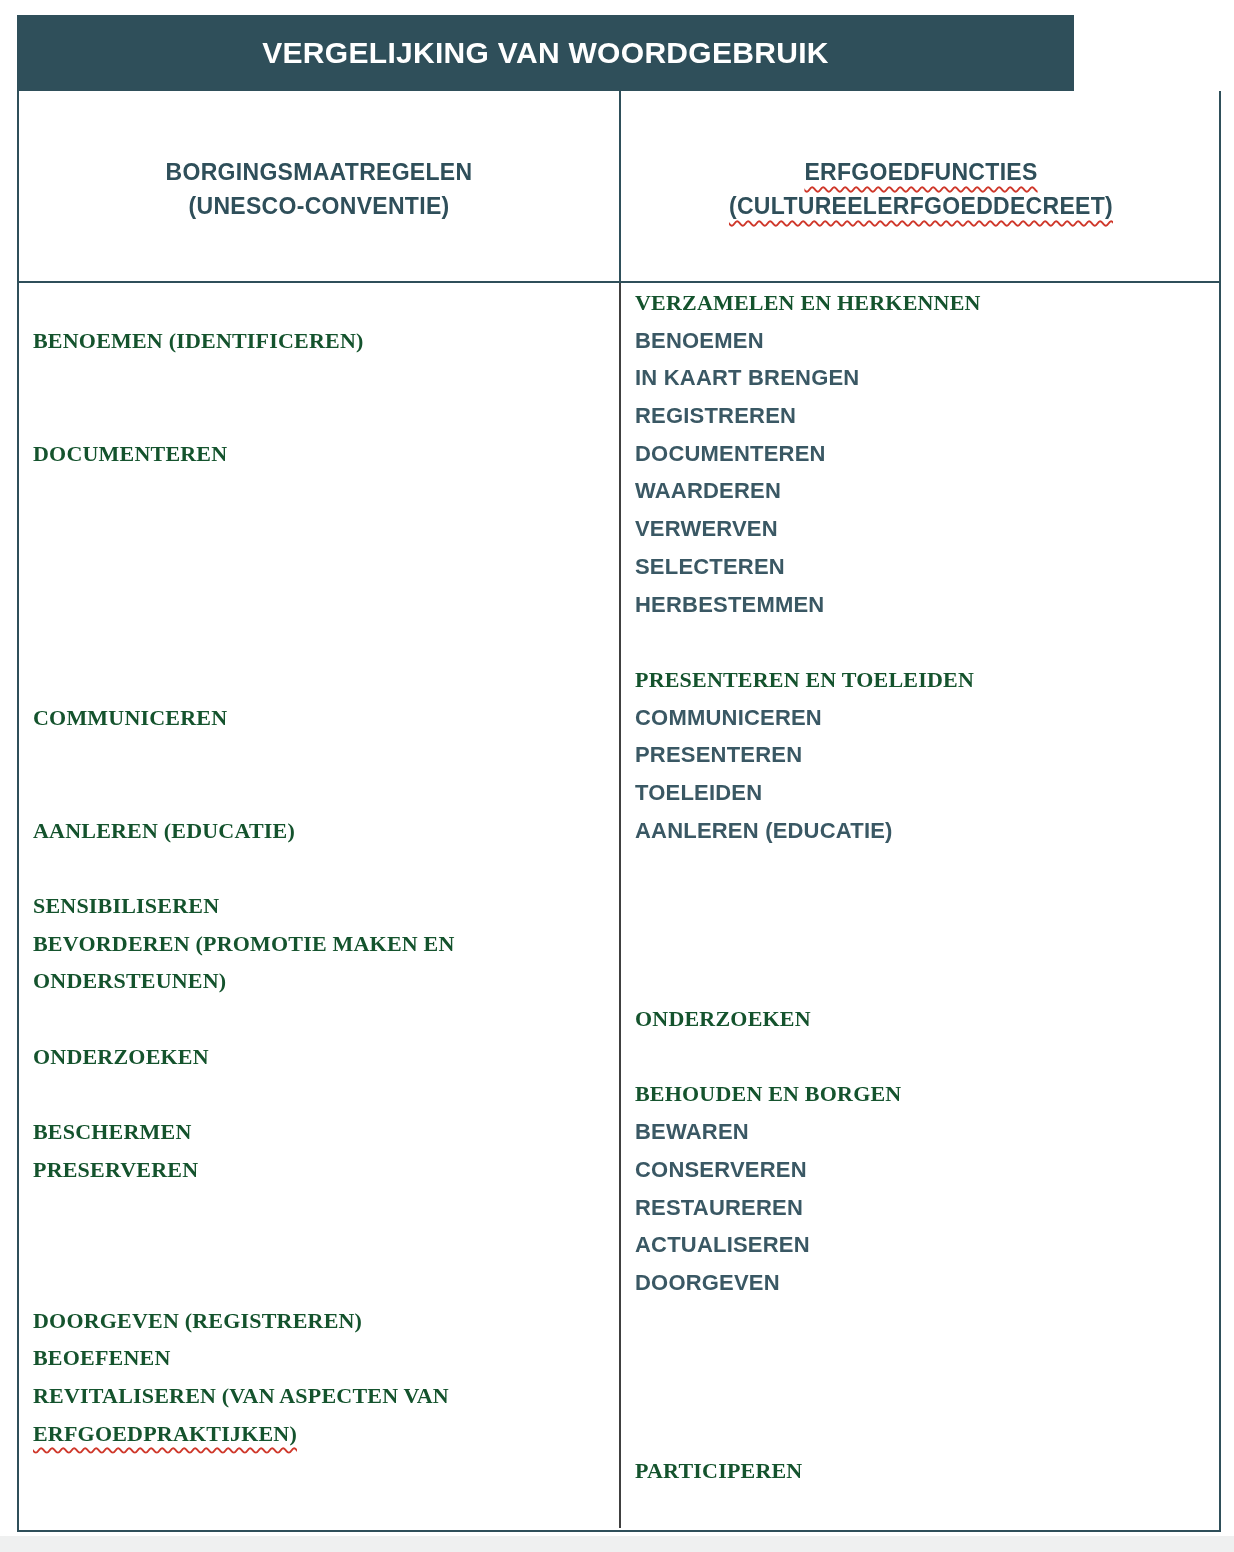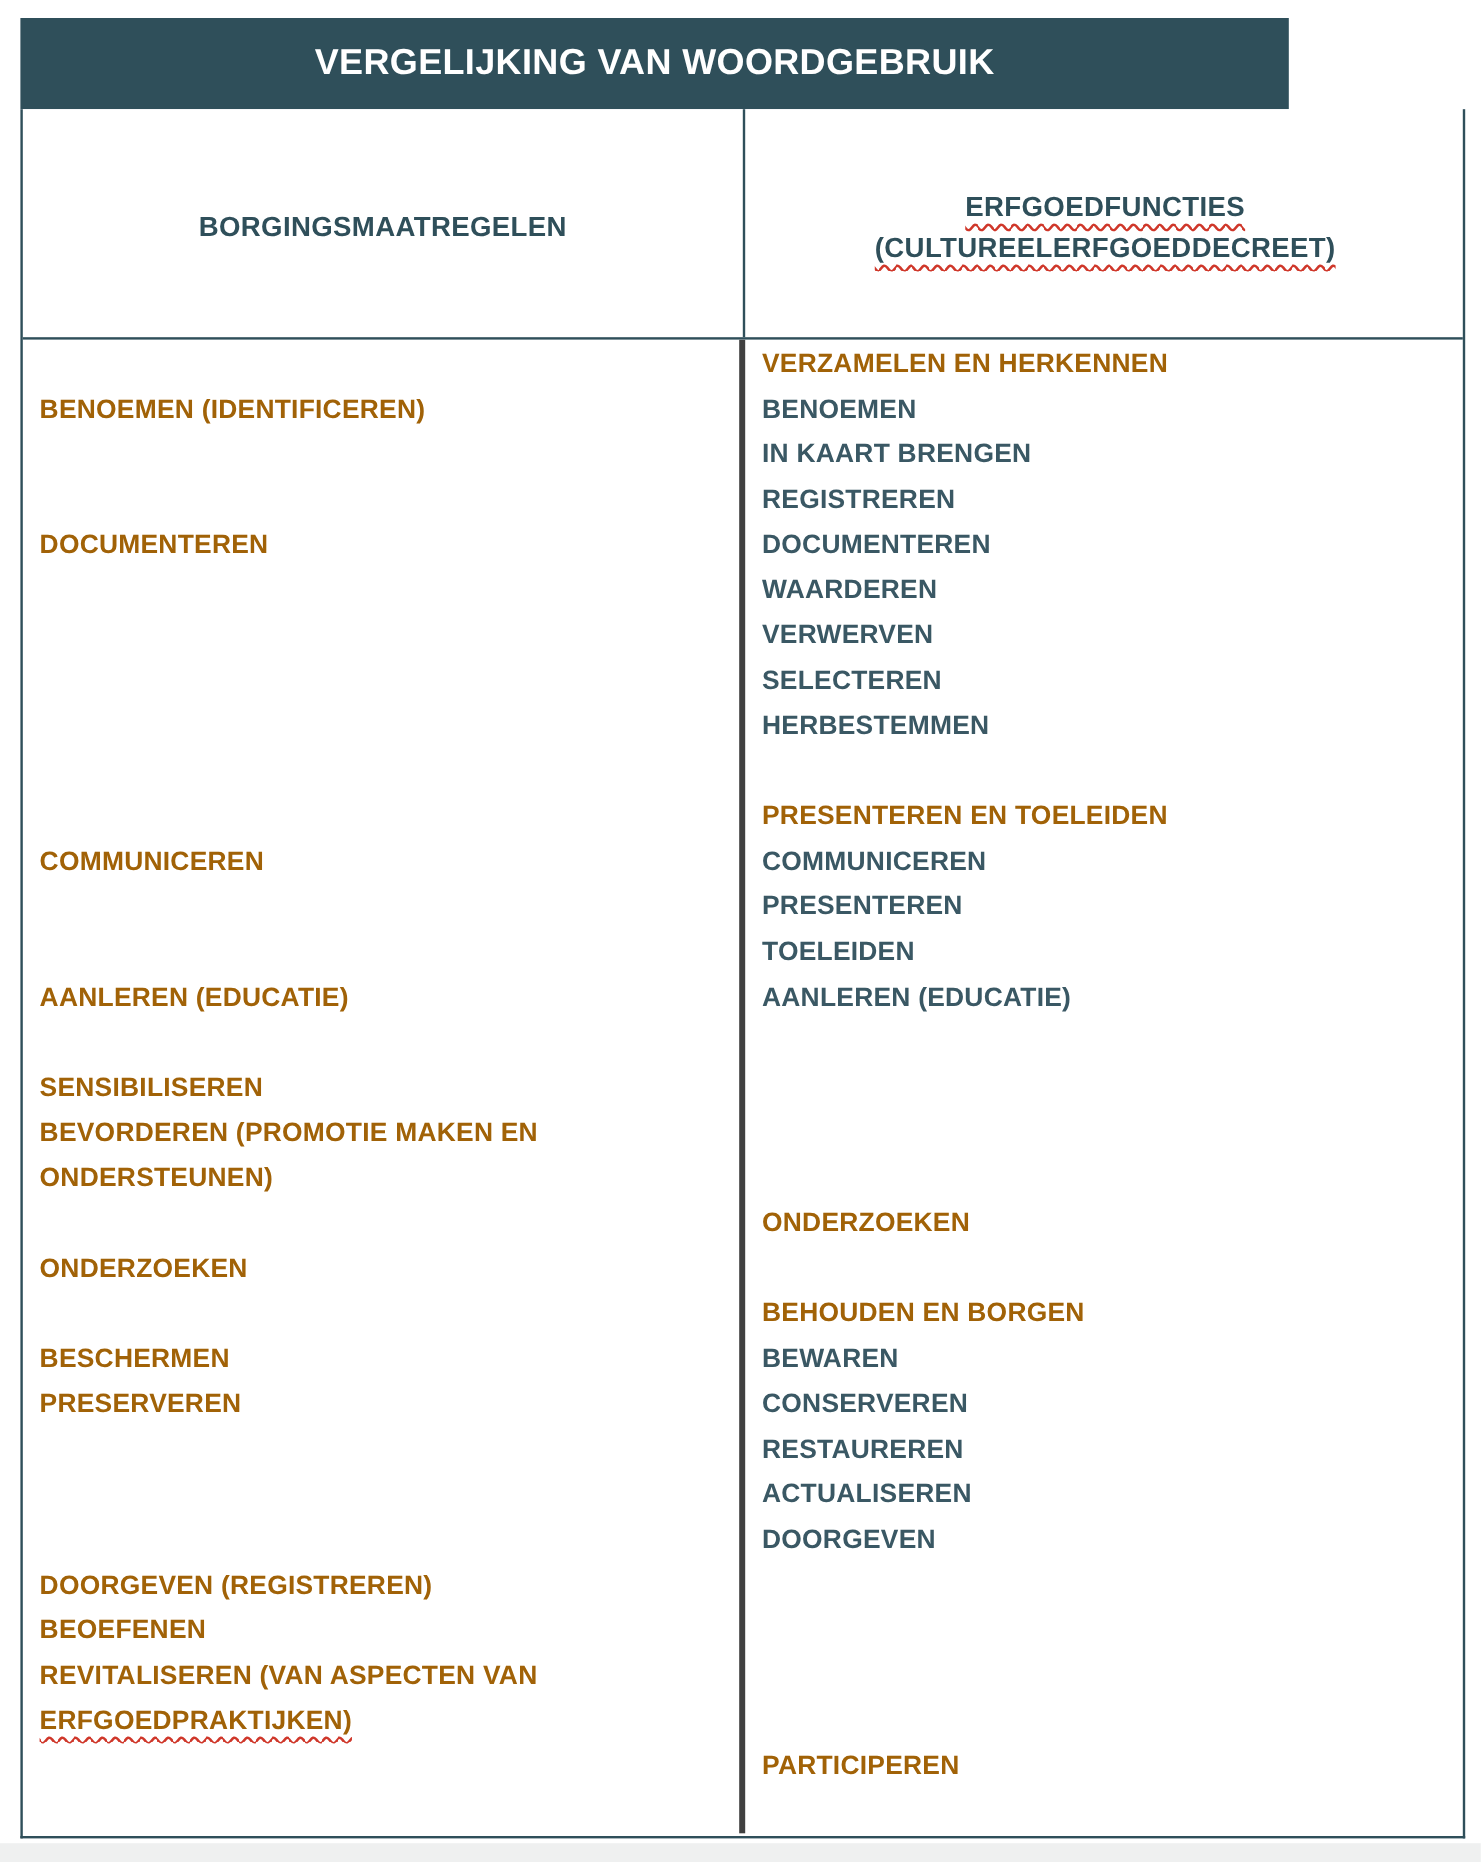--- a/index.html
+++ b/index.html
@@ -30,24 +30,24 @@
     padding-top: 6px;
   }
   .header-cell.left-col { border-right: 2px solid #2f4f5a; flex-basis: 602px; }
 
   .body-row { display: flex; height: 1245px; overflow: hidden; }
   .body-cell {
     flex: 0 0 600px; padding: 1px 14px 0 14px;
     font-size: 22px; line-height: 37.7px; color: #3a5864;
     letter-spacing: 0.2px;
   }
-  .body-cell.left-col { border-right: 5px solid #404040; flex-basis: 602px; }
+  .body-cell.left-col { border-right: 2px solid #404040; flex-basis: 602px; }
 
   .line { height: 37.7px; white-space: nowrap; overflow: visible; }
-  .line.bold { font-weight: bold; color: #a16207; }
+  .line.bold { font-weight: bold; color: #14532d; font-family: Liberation Serif, serif; }
   .line.regular { font-weight: bold; }
 
   .squiggle {
     text-decoration-line: underline;
     text-decoration-style: wavy;
     text-decoration-color: #cf372a;
     text-decoration-thickness: 2px;
     text-underline-offset: 6px;
   }
 
@@ -63,20 +63,21 @@
 
   <div class="title-bar">
     <span>VERGELIJKING VAN WOORDGEBRUIK</span>
   </div>
 
   <div class="table-frame">
 
     <div class="header-row">
       <div class="header-cell left-col">
         <span>BORGINGSMAATREGELEN</span>
+        <span>(UNESCO-CONVENTIE)</span>
       </div>
       <div class="header-cell right-col">
         <span class="squiggle">ERFGOEDFUNCTIES</span>
         <span class="squiggle">(CULTUREELERFGOEDDECREET)</span>
       </div>
     </div>
 
     <div class="body-row">
       <div class="body-cell left-col" id="left-cell">
           <div class="line regular">&nbsp;</div>

